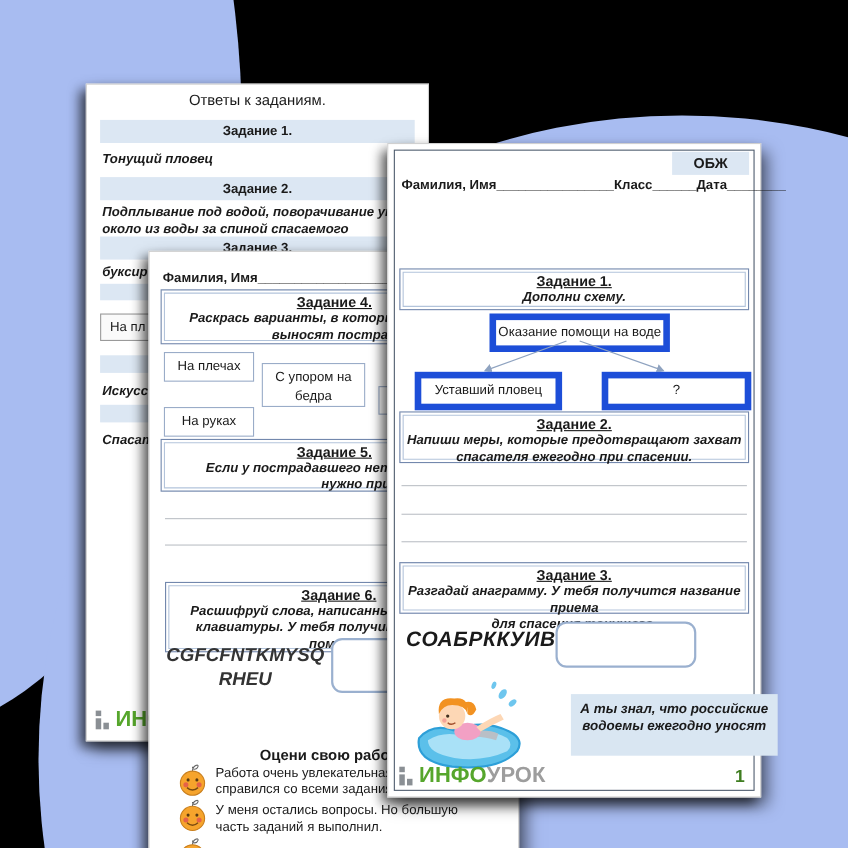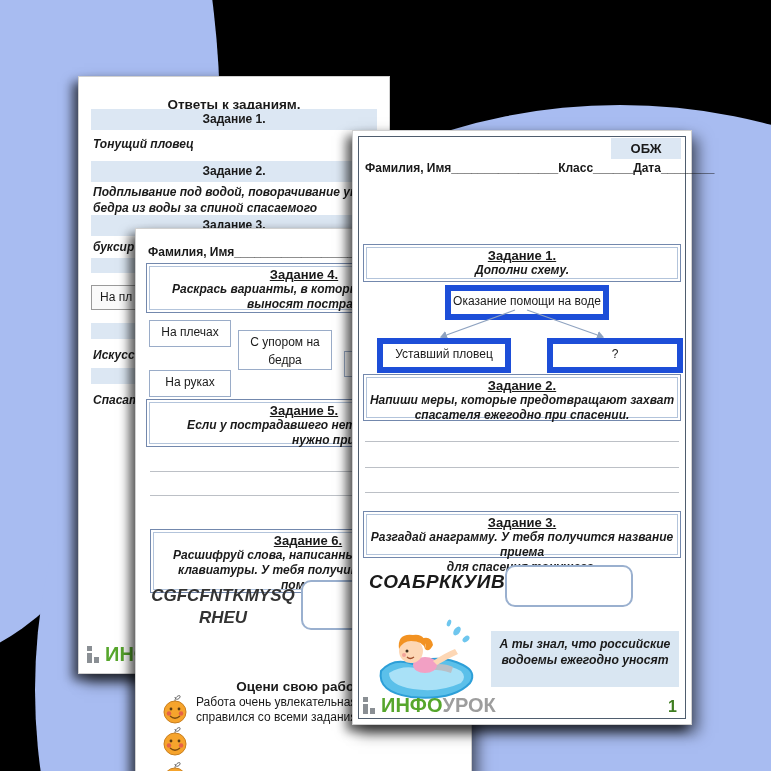--- a/index.html
+++ b/index.html
@@ -22,21 +22,21 @@
   .scheme-box{position:absolute;border:6px solid #1d4ed8;background:#fff;text-align:center;font-size:12px;}
   .wline{position:absolute;border-bottom:1px solid #bcc0c6;height:0;}
   .round-box{position:absolute;border:2px solid #9ab0cf;border-radius:10px;background:#fff;}
   .inner-frame{position:absolute;left:5px;top:5px;right:5px;bottom:5px;border:1px solid #4f5d6e;pointer-events:none;}
   .badge{position:absolute;background:#dce7f3;text-align:center;font-weight:bold;font-size:13px;line-height:21px;}
   .title-band{position:absolute;background:#dce7f3;text-align:center;font-weight:bold;font-size:15.5px;line-height:21px;padding-top:2px;}
   .name-line{position:absolute;font-weight:bold;font-size:12px;white-space:nowrap;}
   .anagram{position:absolute;font-weight:bold;font-style:italic;font-size:19px;letter-spacing:.5px;}
   .cipher{position:absolute;font-weight:bold;font-style:italic;font-size:17px;line-height:22px;text-align:center;color:#333;}
   .fact-box{position:absolute;background:#d9e6f2;text-align:center;font-weight:bold;font-style:italic;
-            font-size:12.2px;line-height:16px;padding-top:5px;}
+            font-size:12.2px;line-height:16px;padding-top:5px;margin-left:28px;}
   .logo{position:absolute;font-weight:bold;font-size:20px;white-space:nowrap;display:flex;align-items:flex-end;}
   .logo .ig{color:#56a62c;}
   .logo .ug{color:#9d9d9d;}
   .logo-mark{display:inline-block;position:relative;width:15px;height:21px;margin-right:3px;}
   .logo-mark i{position:absolute;background:#8a8f94;}
   .logo-mark .m1{left:0;top:1px;width:5px;height:5px;}
   .logo-mark .m2{left:0;top:8px;width:5px;height:10px;}
   .logo-mark .m3{left:7px;top:12px;width:5px;height:6px;}
   .page-num{position:absolute;font-weight:bold;font-size:16px;color:#3f7d20;}
   .rate-title{position:absolute;font-weight:bold;font-size:13.5px;text-align:center;}
@@ -44,28 +44,28 @@
   .smiley{position:absolute;width:26px;height:33px;}
 </style>
 </head>
 <body>
 
 <div class="stage">
   <div class="blob blob-topleft"></div>
   <div class="blob blob-main"></div>
 
   <div class="page" style="left:78px;top:76px;width:310px;height:596px;z-index:1;">
-    <div class="abs" style="left:0;top:20px;width:310px;text-align:center;font-weight:bold;font-size:13.5px;">Ответы к заданиям.</div>
+    <div class="abs" style="left:0;top:6px;width:310px;text-align:center;font-weight:normal;font-size:13.5px;">Ответы к заданиям.</div>
 
     <div class="band" style="left:12px;top:32px;width:286px;height:21px;line-height:21px;">Задание 1.</div>
     <div class="answer" style="left:14px;top:60px;">Тонущий пловец</div>
 
     <div class="band" style="left:12px;top:84px;width:286px;height:21px;line-height:21px;">Задание 2.</div>
     <div class="answer" style="left:14px;top:108px;">Подплывание под водой,  поворачивание утопающ</div>
-    <div class="answer" style="left:14px;top:124px;">бедра из воды за спиной спасаемого</div>
+    <div class="answer" style="left:14px;top:124px;">около из воды за спиной спасаемого</div>
 
     <div class="band" style="left:12px;top:138px;width:286px;height:21px;line-height:21px;">Задание 3.</div>
     <div class="answer" style="left:14px;top:163px;">буксир</div>
 
     <div class="band" style="left:12px;top:181px;width:286px;height:15px;"></div>
     <div class="opt-box" style="left:12px;top:208px;width:80px;height:25px;line-height:23px;border-color:#9a9a9a;background:#fafafa;text-align:left;padding-left:8px;box-sizing:border-box;">На пл</div>
 
     <div class="band" style="left:12px;top:246px;width:286px;height:16px;"></div>
     <div class="answer" style="left:14px;top:271px;">Искусс</div>
 
@@ -137,20 +137,24 @@
 
     <svg class="smiley" style="left:26px;top:495px;" viewBox="0 0 26 33">
       <path d="M13 9 C13 4 19 2 18 5 C17 8 13 8 13 5" fill="none" stroke="#666" stroke-width="1"></path>
       <circle cx="13" cy="20" r="11" fill="#f6a42c" stroke="#c97f1e"></circle>
       <circle cx="9" cy="17" r="1.4" fill="#5a3b12"></circle>
         <circle cx="17" cy="17" r="1.4" fill="#5a3b12"></circle>
       <circle cx="7" cy="21.5" r="2.3" fill="#e2574d" opacity=".85"></circle>
         <circle cx="19" cy="21.5" r="2.3" fill="#e2574d" opacity=".85"></circle>
       <path d="M8 24 Q13 28.5 18 24" stroke="#7a4a10" fill="none" stroke-width="1.3"></path>
     </svg>
+    <div class="rate-text" style="left:60px;top:500px;">
+      <div>У меня остались вопросы. Но большую</div>
+      <div>часть заданий я выполнил.</div>
+    </div>
 
     <svg class="smiley" style="left:26px;top:530px;" viewBox="0 0 26 33">
       <path d="M13 9 C13 4 19 2 18 5 C17 8 13 8 13 5" fill="none" stroke="#666" stroke-width="1"></path>
       <circle cx="13" cy="20" r="11" fill="#f6a42c" stroke="#c97f1e"></circle>
       <circle cx="9" cy="17" r="1.4" fill="#5a3b12"></circle>
         <circle cx="17" cy="17" r="1.4" fill="#5a3b12"></circle>
       <circle cx="7" cy="21.5" r="2.3" fill="#e2574d" opacity=".85"></circle>
         <circle cx="19" cy="21.5" r="2.3" fill="#e2574d" opacity=".85"></circle>
       <path d="M8 24 Q13 28.5 18 24" stroke="#7a4a10" fill="none" stroke-width="1.3"></path>
     </svg>

